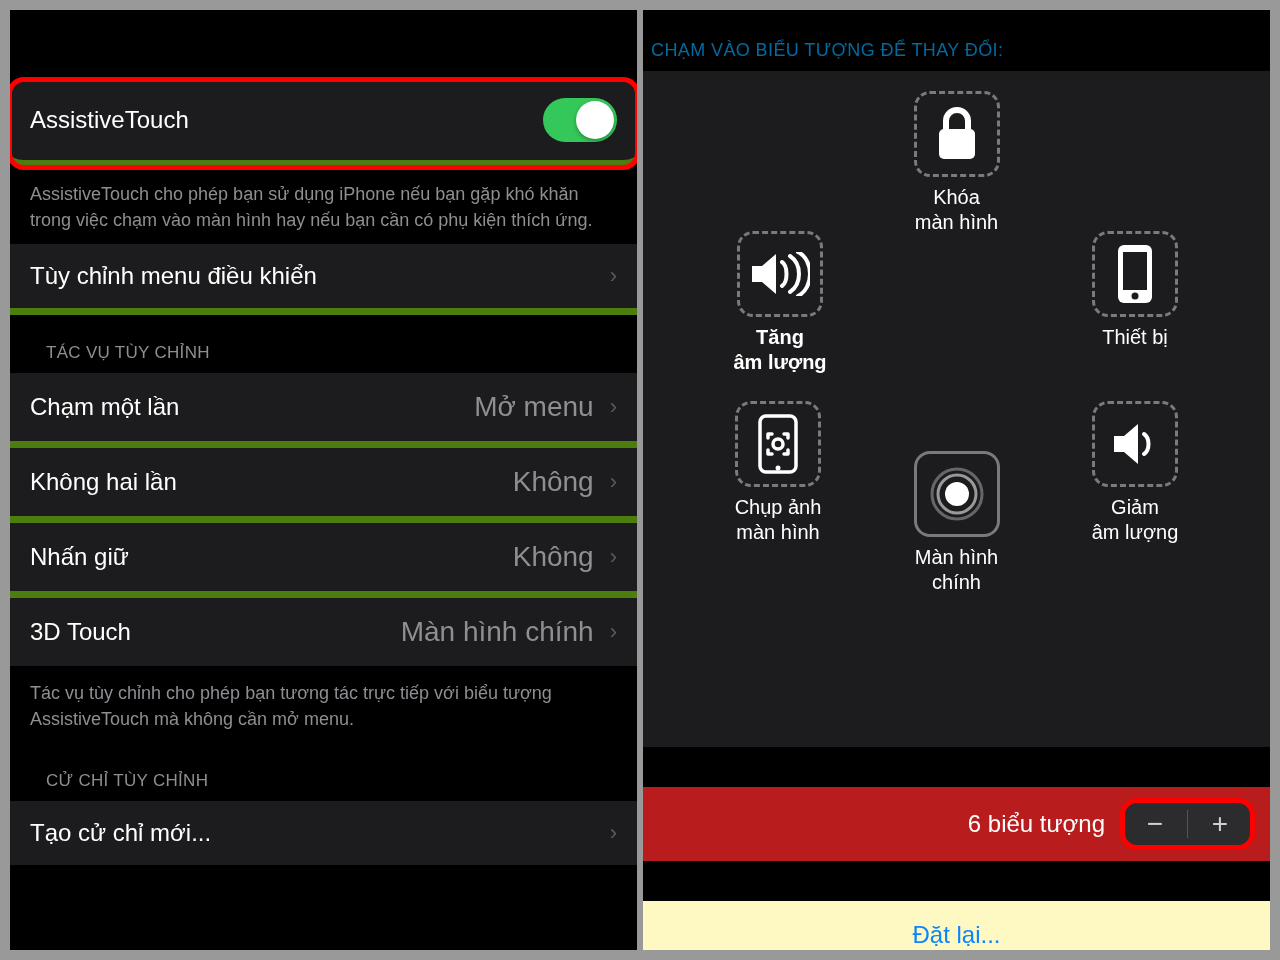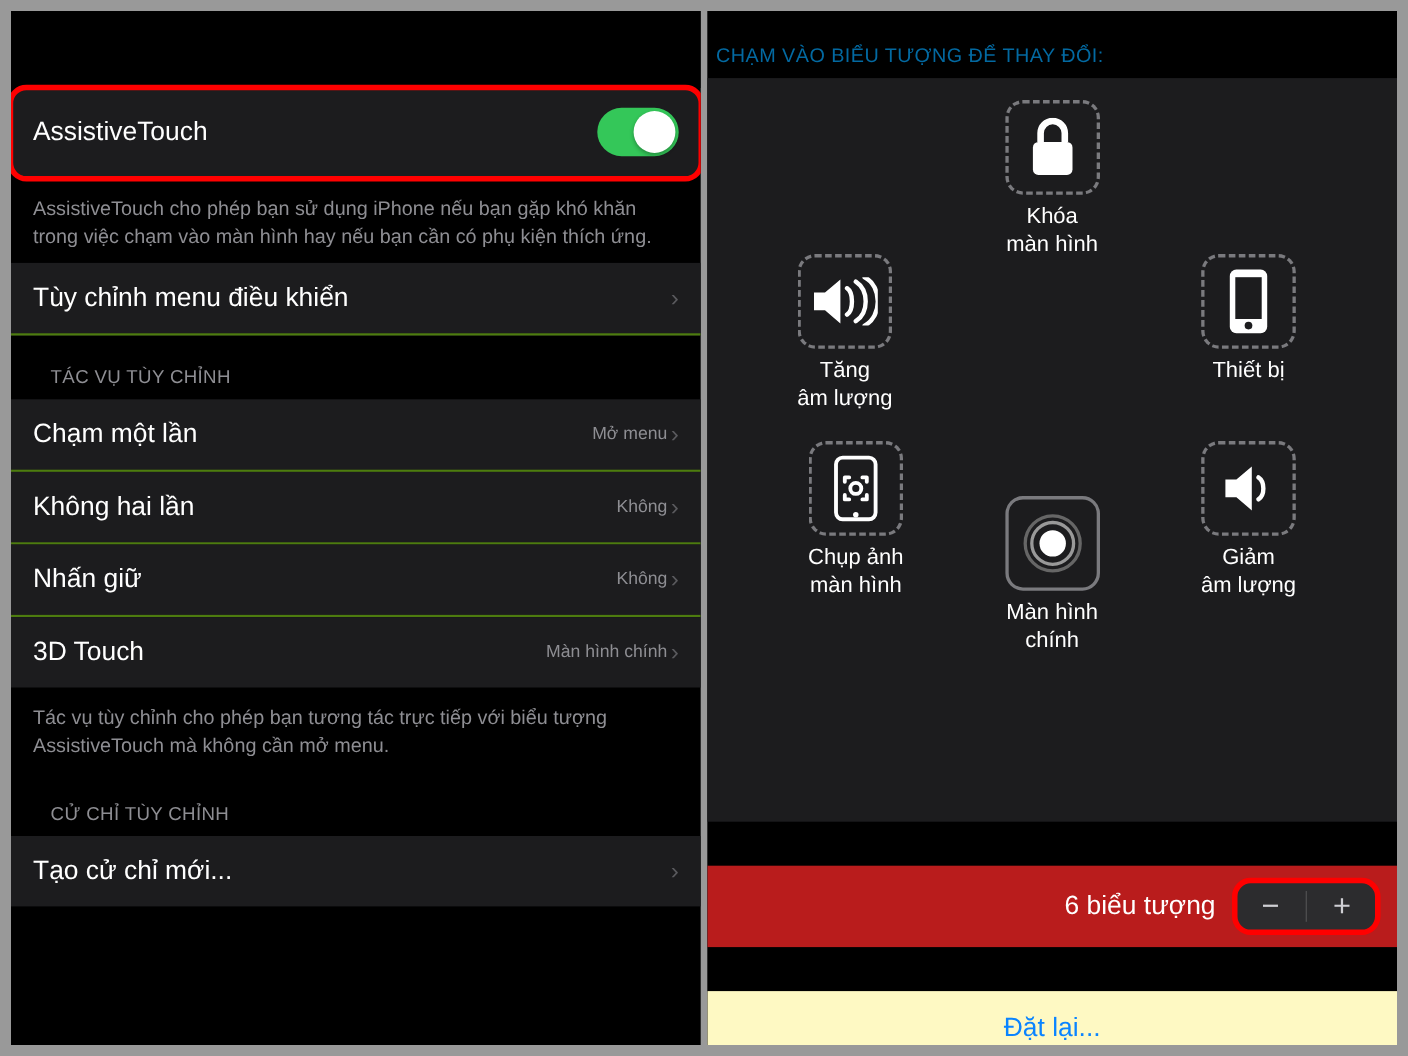--- a/index.html
+++ b/index.html
@@ -1,44 +1,44 @@
 <!DOCTYPE html>
 <html><head>
 <meta charset="utf-8">
 <style>
   * { margin:0; padding:0; box-sizing:border-box; font-family:-apple-system,Helvetica,Arial,sans-serif; }
   body { background:#999; width:1280px; height:960px; display:flex; gap:6px; padding:10px; }
   .panel { background:#000; flex:1; display:flex; flex-direction:column; color:#fff; overflow:hidden; }
   .spacer-top { height:70px; background:#000; }
 
   
-  .row { background:#1c1c1e; padding:18px 20px; display:flex; align-items:center; justify-content:space-between; font-size:24px; color:#fff; border-bottom:2px solid #4d7c0f; }
+  .row { background:#1c1c1e; padding:18px 20px; display:flex; align-items:center; justify-content:space-between; font-size:24px; color:#fff; border-bottom:7px solid #4d7c0f; }
   .row:last-child { border-bottom:none; }
-  .row .value { color:#8e8e93; font-size:16px; margin-left:auto; margin-right:3px; }
+  .row .value { color:#8e8e93; font-size:28px; margin-left:auto; margin-right:16px; }
   .chevron { color:#5a5a5e; font-size:22px; }
   .section-header { color:#8e8e93; font-size:17px; padding:28px 36px 10px; text-transform:uppercase; letter-spacing:.3px; }
   .footer-text { color:#8e8e93; font-size:18px; padding:14px 20px 11px; line-height:1.45; }
   .highlight-red { outline:5px solid #ff0000; outline-offset:-2px; border-radius:14px; }
 
   
   .toggle { width:74px; height:44px; background:#34c759; border-radius:22px; position:relative; }
   .toggle .knob { position:absolute; right:3px; top:3px; width:38px; height:38px; background:#fff; border-radius:50%; box-shadow:0 2px 4px rgba(0,0,0,.3); }
 
   
   .right-header { color:#0369a1; font-size:18px; padding:30px 8px 10px; text-transform:uppercase; letter-spacing:.4px; }
   .icon-grid-wrap { background:#1c1c1e; flex:0 0 auto; }
   .icon-area { position:relative; height:676px; }
   .slot { position:absolute; width:130px; text-align:center; }
   .slot .box { width:86px; height:86px; margin:0 auto 8px; border:3px dashed #7a7a7e; border-radius:16px; display:flex; align-items:center; justify-content:center; }
   .slot.solid .box { border:3px solid #7a7a7e; }
   .slot .lbl { font-size:20px; color:#fff; line-height:1.25; }
 
   
   .p-top-center { top:20px; left:50%; transform:translateX(-50%); }
-  .p-mid-left   { top:160px; left:60px; }
+  .p-mid-left   { top:160px; left:72px;font-weight:bold; }
   .p-mid-right  { top:160px; right:70px; }
   .p-bot-left   { top:330px; left:70px; }
   .p-bot-center { top:380px; left:50%; transform:translateX(-50%); }
   .p-bot-right  { top:330px; right:70px; }
 
   .count-row { background:#b91c1c; display:flex; align-items:center; justify-content:flex-end; padding:14px 18px; gap:18px; margin-top:40px; }
   .count-text { font-size:24px; color:#fff; }
   .stepper { display:flex; align-items:center; background:#2c2c2e; border-radius:10px; overflow:hidden; }
   .stepper button { background:transparent; border:none; color:#cfcfd4; width:64px; height:46px; font-size:28px; cursor:pointer; }
   .stepper .divider { width:1px; height:28px; background:#555; }

